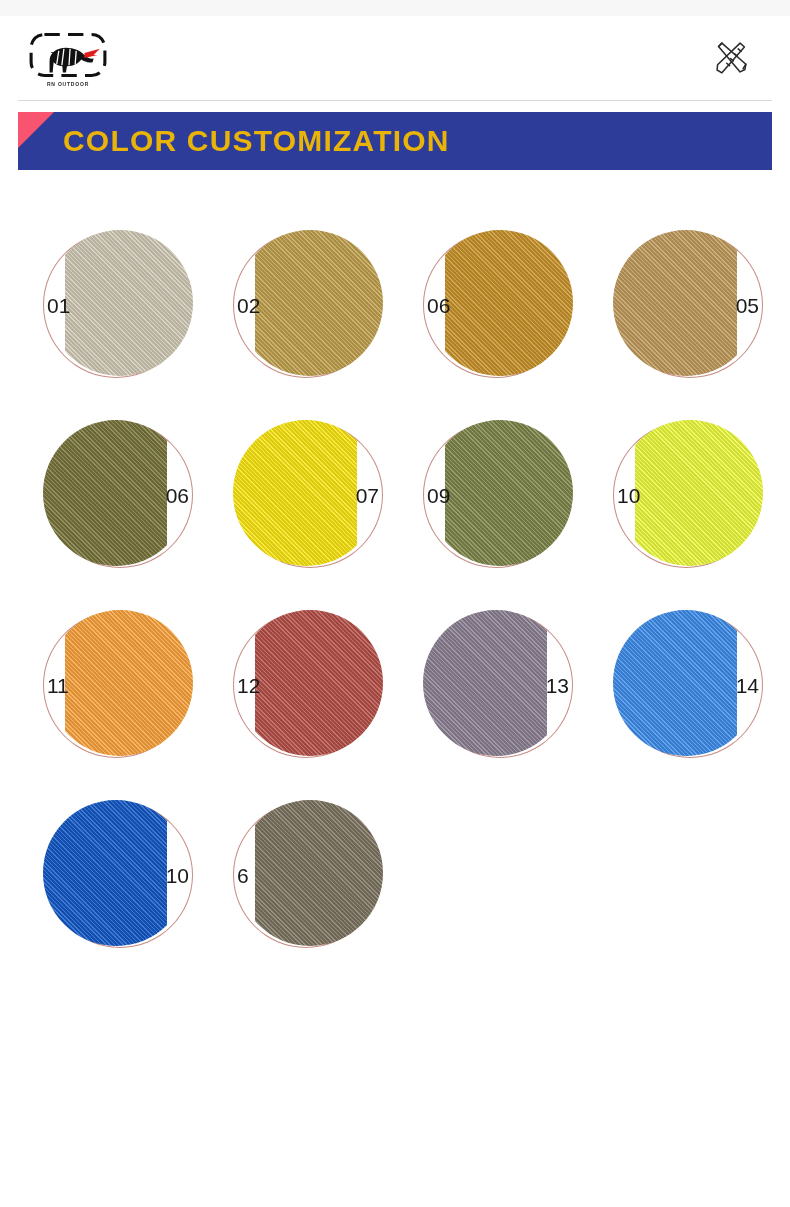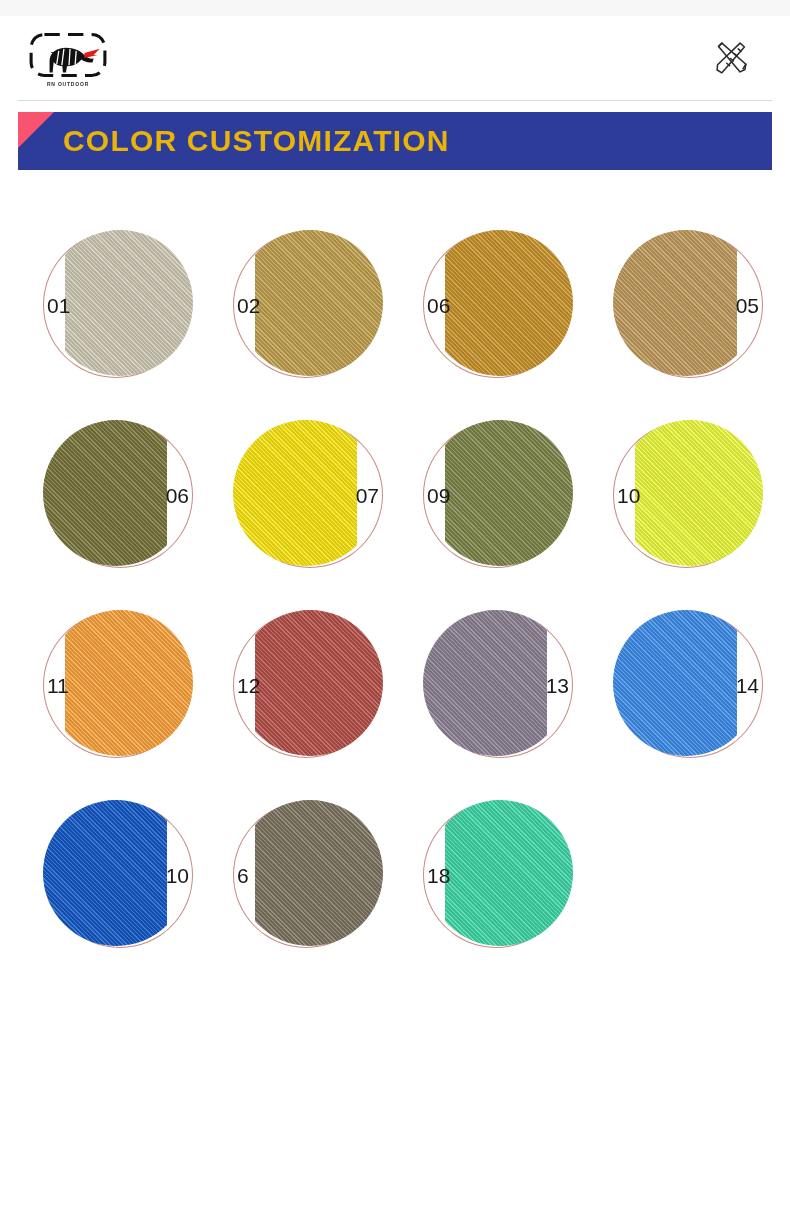--- a/index.html
+++ b/index.html
@@ -361,24 +361,15 @@
       </div>
       <div class="swatch-cell">
         <div class="swatch notch-left">
           <div class="swatch-ring"></div>
           <div class="swatch-disc">
             <div class="swatch-fill" style="background: rgb(125, 116, 96);"></div>
           </div>
           <div class="swatch-num">6</div>
         </div>
       </div>
-      <div class="swatch-cell">
-        <div class="swatch notch-left">
-          <div class="swatch-ring"></div>
-          <div class="swatch-disc">
-            <div class="swatch-fill" style="background: rgb(63, 213, 165);"></div>
-          </div>
-          <div class="swatch-num">18</div>
-        </div>
-      </div>
     </div>
 
 </div>
 
 </body></html>

